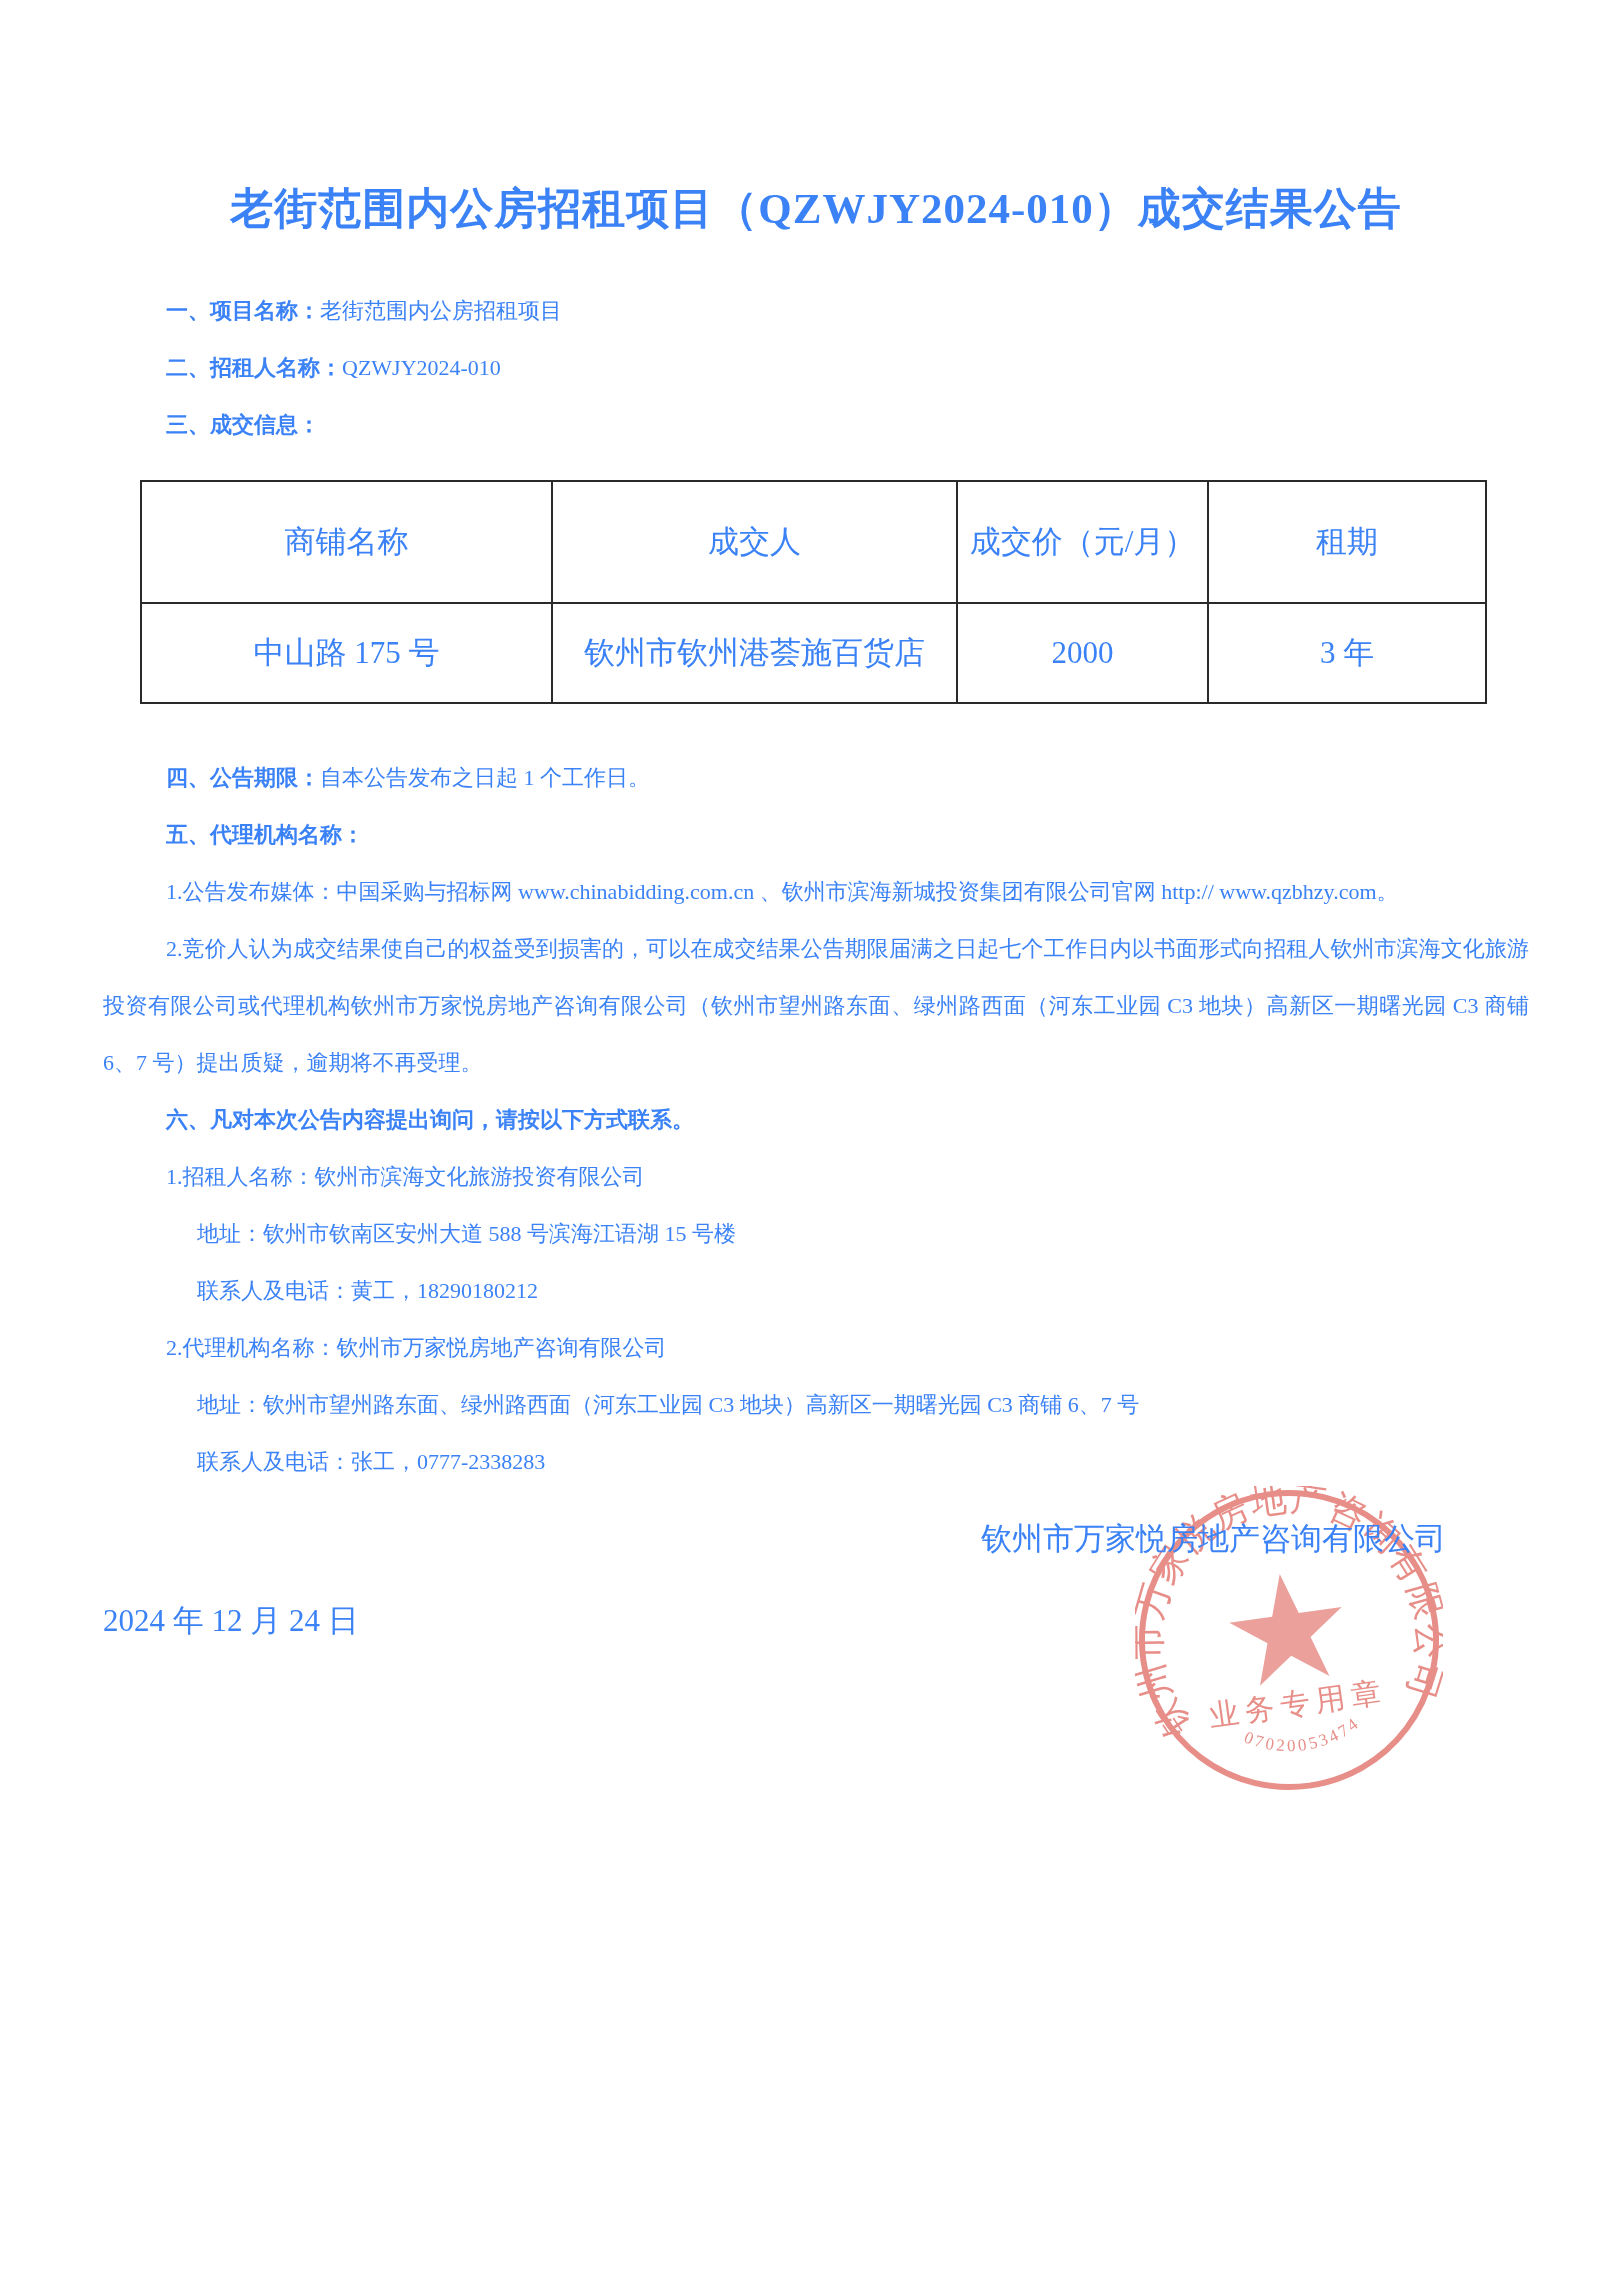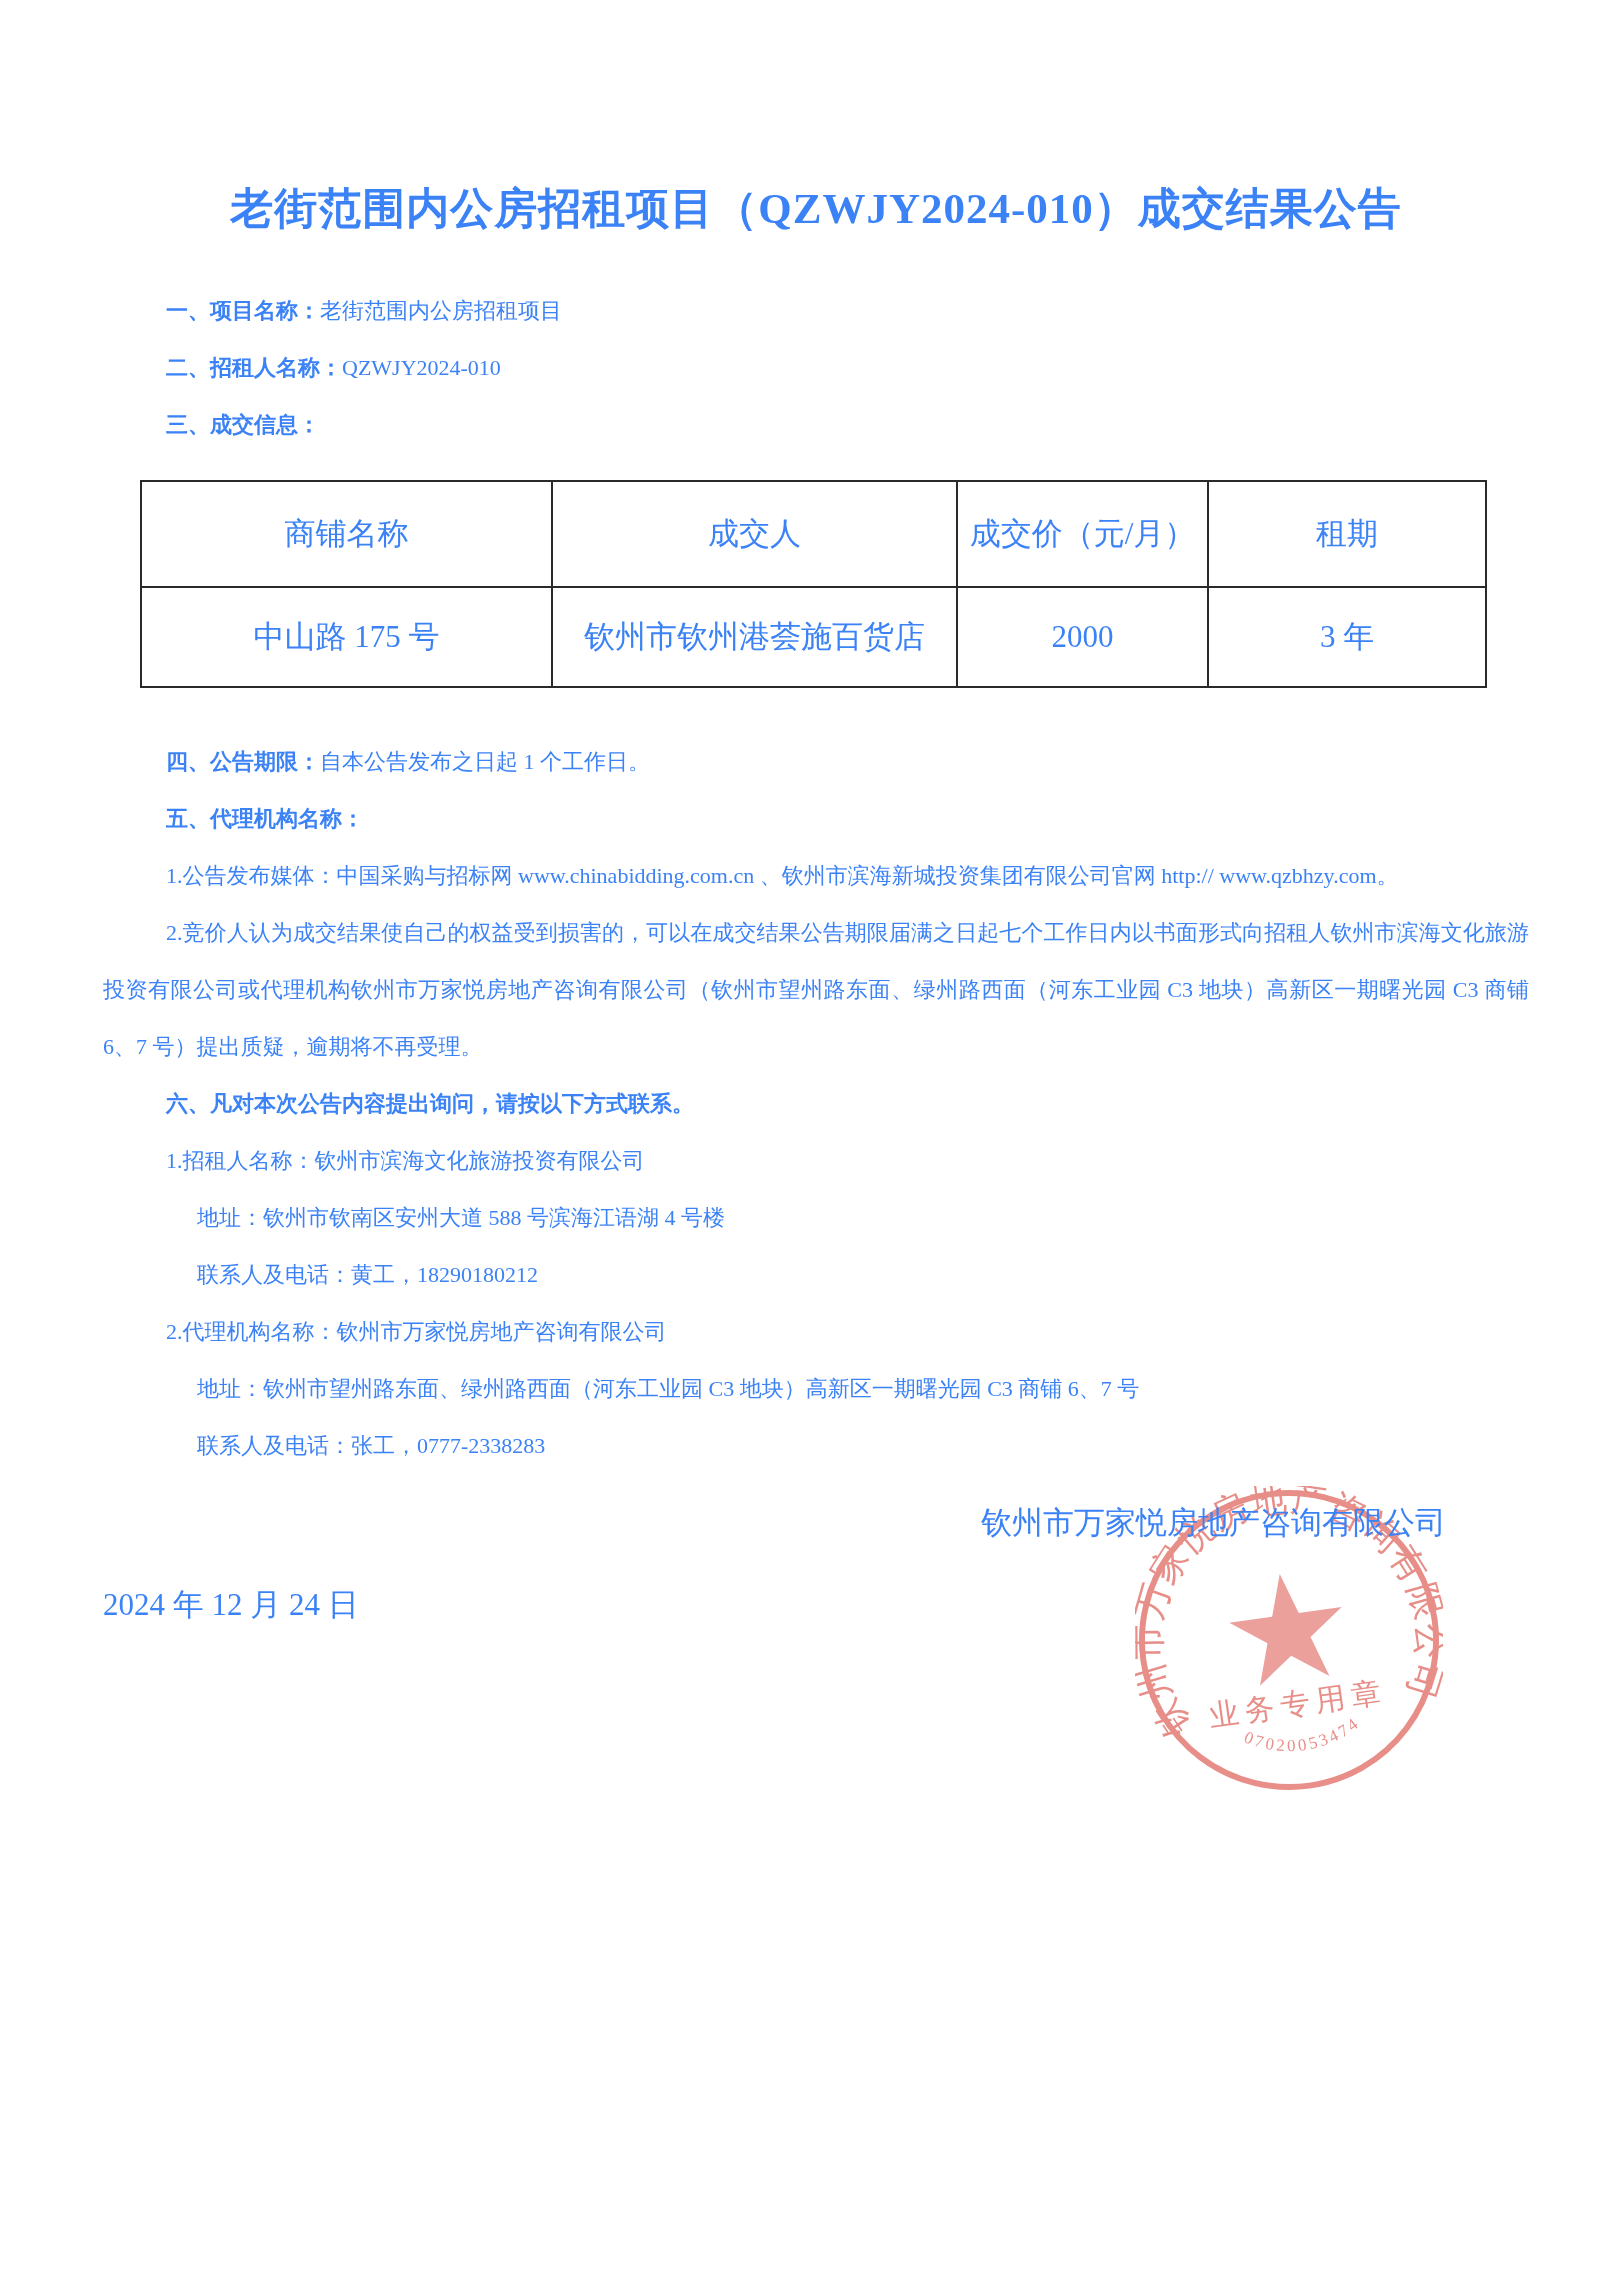--- a/index.html
+++ b/index.html
@@ -31,21 +31,21 @@
     margin:27.4px 0 0 37px;
     width:1337px;
     table-layout:fixed;
   }
   table.deal th, table.deal td {
     border:2px solid #2a2a2a;
     font-size:31px; font-weight:normal;
     text-align:center; vertical-align:middle;
     padding:0;
   }
-  tr.hrow { height:106px; }
+  tr.hrow { height:122px; }
   tr.drow { height:100px; }
   .c1 { width:409px; } .c2 { width:403px; } .c3 { width:249px; } .c4 { width:276px; }
   .after-table { margin-top:45px; }
   .sig-company {
     margin:19.6px 83px 0 0;
     font-size:31px; line-height:57px;
     text-align:right;
   }
   .sig-date {
     margin:25.5px 116px 0 0;
@@ -93,21 +93,21 @@
     </tbody>
       </table>
 
     <div class="after-table">
       <p class="line indent2"><span class="b">四、公告期限：</span><span>自本公告发布之日起 1 个工作日。</span></p>
       <p class="line indent2"><span class="b">五、代理机构名称：</span></p>
       <p class="line indent2">1.公告发布媒体：中国采购与招标网 www.chinabidding.com.cn 、钦州市滨海新城投资集团有限公司官网 http:// www.qzbhzy.com。</p>
       <p class="line indent2">2.竞价人认为成交结果使自己的权益受到损害的，可以在成交结果公告期限届满之日起七个工作日内以书面形式向招租人钦州市滨海文化旅游投资有限公司或代理机构钦州市万家悦房地产咨询有限公司（钦州市望州路东面、绿州路西面（河东工业园 C3 地块）高新区一期曙光园 C3 商铺 6、7 号）提出质疑，逾期将不再受理。</p>
       <p class="line indent2 b">六、凡对本次公告内容提出询问，请按以下方式联系。</p>
       <p class="line indent2">1.招租人名称：钦州市滨海文化旅游投资有限公司</p>
-      <p class="line indent3">地址：钦州市钦南区安州大道 588 号滨海江语湖 4 号楼</p>
+      <p class="line indent3">地址：钦州市钦南区安州大道 588 号滨海江语湖 15 号楼</p>
       <p class="line indent3">联系人及电话：黄工，18290180212</p>
       <p class="line indent2">2.代理机构名称：钦州市万家悦房地产咨询有限公司</p>
       <p class="line indent3">地址：钦州市望州路东面、绿州路西面（河东工业园 C3 地块）高新区一期曙光园 C3 商铺 6、7 号</p>
       <p class="line indent3">联系人及电话：张工，0777-2338283</p>
     </div>
 
     <p class="sig-company">钦州市万家悦房地产咨询有限公司</p>
     <p class="sig-date">2024 年 12 月 24 日</p>
   </div>
 

